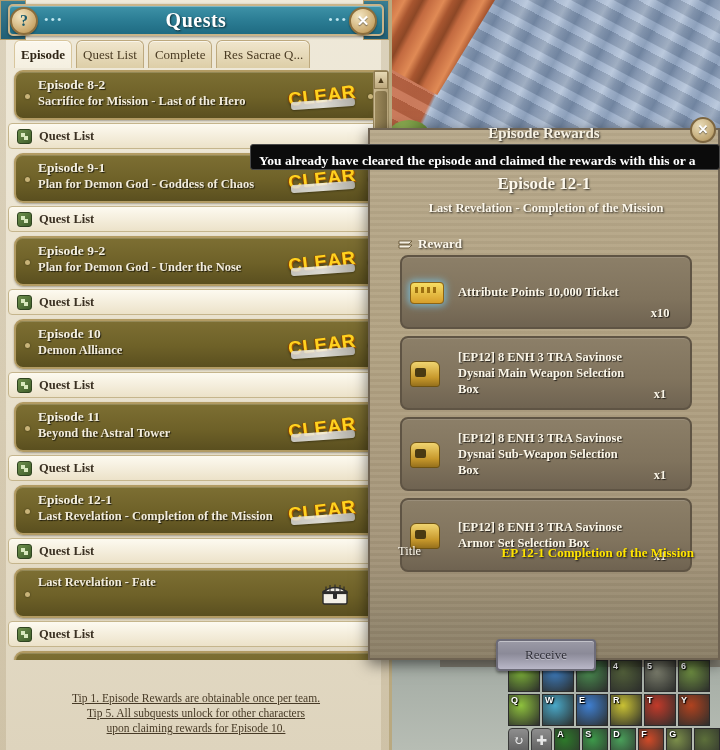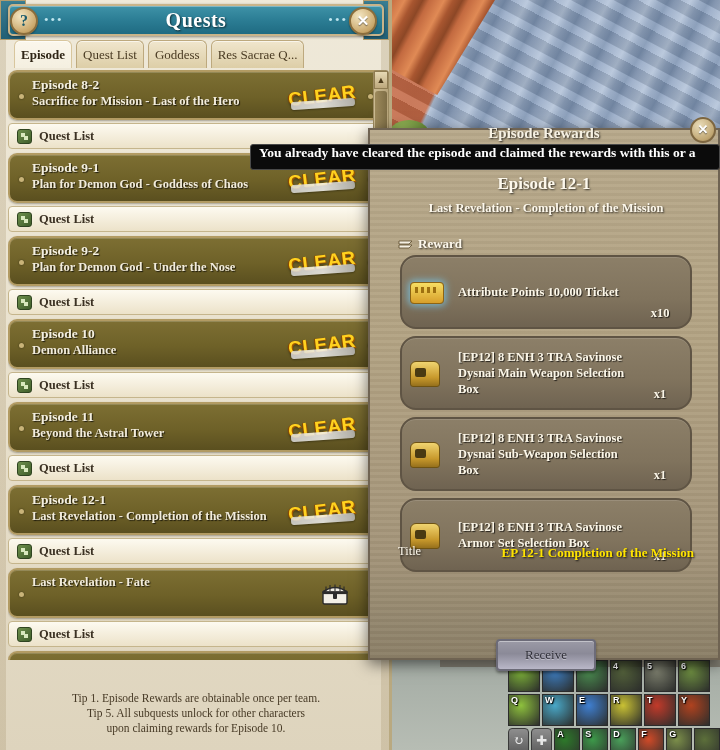--- a/index.html
+++ b/index.html
@@ -134,21 +134,21 @@
     background:linear-gradient(180deg,#fbf7ec,#f4efe0);
     color:#2f2516; font-weight:bold; border-color:#d8c69d;
   }
 
   
   .list-wrap{
     position:absolute; left:8px; top:70px; width:376px; height:590px;
     overflow:hidden;
   }
   .ep-row{
-    position:relative; margin:0 0 3px 0; height:50px;
+    position:relative; margin:0 0 3px 6px; height:50px;
     background:linear-gradient(180deg,#7d6f33 0%,#6e6128 55%,#5a4f1f 100%);
     border:2px solid #b29b63; border-radius:9px;
     box-shadow:inset 0 1px 0 rgba(255,255,255,.18), 0 1px 2px rgba(0,0,0,.3);
     padding:4px 10px 0 22px;
   }
   .ep-row .ep-num{
     color:#f4efe0; font-size:13.5px; font-weight:bold; line-height:17px;
     text-shadow:1px 1px 1px rgba(0,0,0,.7);
   }
   .ep-row .ep-sub{
@@ -210,21 +210,21 @@
   }
   .scroll-btn.up{top:0;} .scroll-btn.dn{bottom:0;}
   .scroll-thumb{
     position:absolute; left:1px; width:12px; top:20px; height:150px;
     background:linear-gradient(90deg,#9d8a5c,#7e6d45); border-radius:3px;
   }
 
   
   .tips{
     position:absolute; left:0; bottom:14px; width:392px; text-align:center;
-    color:#473a26; font-size:11.5px; line-height:15px;
+    color:#473a26; font-size:11.5px; line-height:15px;text-decoration:underline;
   }
   .tips div{white-space:pre;}
 
   
   #rewards{
     position:absolute; left:368px; top:128px; width:352px; height:532px; z-index:20;
     background:linear-gradient(180deg,#b8a98b 0%,#b3a383 40%,#a4957a 80%,#8b7f67 100%);
     border:2px solid #6f6352;
     box-shadow:0 4px 14px rgba(0,0,0,.55);
   }
@@ -259,21 +259,21 @@
   .rw-section{
     position:absolute; left:28px; top:106px;
     display:flex; align-items:center; gap:5px;
     color:#fdf8ec; font-size:13px; font-weight:bold;
     text-shadow:1px 1px 2px rgba(0,0,0,.7);
   }
   .rw-list{ position:absolute; left:30px; top:125px; width:292px; }
   .rw-item{
     position:relative; margin-bottom:7px; min-height:54px;
     background:linear-gradient(180deg,#8c7f68 0%,#80735d 60%,#6f6351 100%);
-    border:2px solid #5f5444; border-radius:16px;
+    border:2px solid #5f5444; border-radius:8px;
     display:flex; align-items:center; padding:6px 8px;
     box-shadow:inset 0 1px 0 rgba(255,255,255,.12);
   }
   .rw-ico{
     width:34px; height:30px; flex:0 0 34px; margin-right:14px; position:relative;
   }
   .ico-ticket{
     width:34px;height:22px;margin-top:5px;border-radius:4px;
     background:linear-gradient(180deg,#f7de63,#d79f2a);
     border:1px solid #8d6414;
@@ -318,21 +318,21 @@
     color:#2f2f38; font-size:13px;
     text-shadow:0 1px 0 rgba(255,255,255,.4);
     box-shadow:inset 0 1px 0 rgba(255,255,255,.4),0 2px 3px rgba(0,0,0,.4);
     margin-top:41px;
   }
 
   
   #tooltip{
     position:absolute; left:250px; top:144px; width:470px; height:26px; z-index:40;
     background:#0b0b0b; border:1px solid #494949; border-radius:3px;
-    display:flex; align-items:flex-start; padding-left:8px; overflow:hidden;
+    display:flex; align-items:flex-end; padding-left:8px; overflow:hidden;
   }
   #tooltip span{
     color:#fff; font-size:13.5px; font-weight:bold; white-space:nowrap;
   }
 </style>
 </head>
 <body>
 
 <div id="game-bg">
   <div class="sky"></div>
@@ -420,21 +420,21 @@
     <span class="dots l">•••</span>
     <span class="ttl">Quests</span>
     <span class="dots r">•••</span>
   </div>
   <div class="help-btn">?</div>
   <div class="close-btn">✕</div>
 
   <div class="tabs" id="tabs">
       <div class="tab active">Episode</div>
       <div class="tab">Quest List</div>
-      <div class="tab">Goddess</div>
+      <div class="tab">Complete</div>
       <div class="tab">Res Sacrae Q...</div>
     </div>
 
   <div class="list-wrap" id="ep-list">
       <div class="ep-row">
         <div class="stud"></div>
         <div class="stud r"></div>
         <div class="ep-num">Episode 8-2</div>
         <div class="ep-sub">Sacrifice for Mission - Last of the Hero</div>
         <div class="clear-stamp">CLEAR</div>

